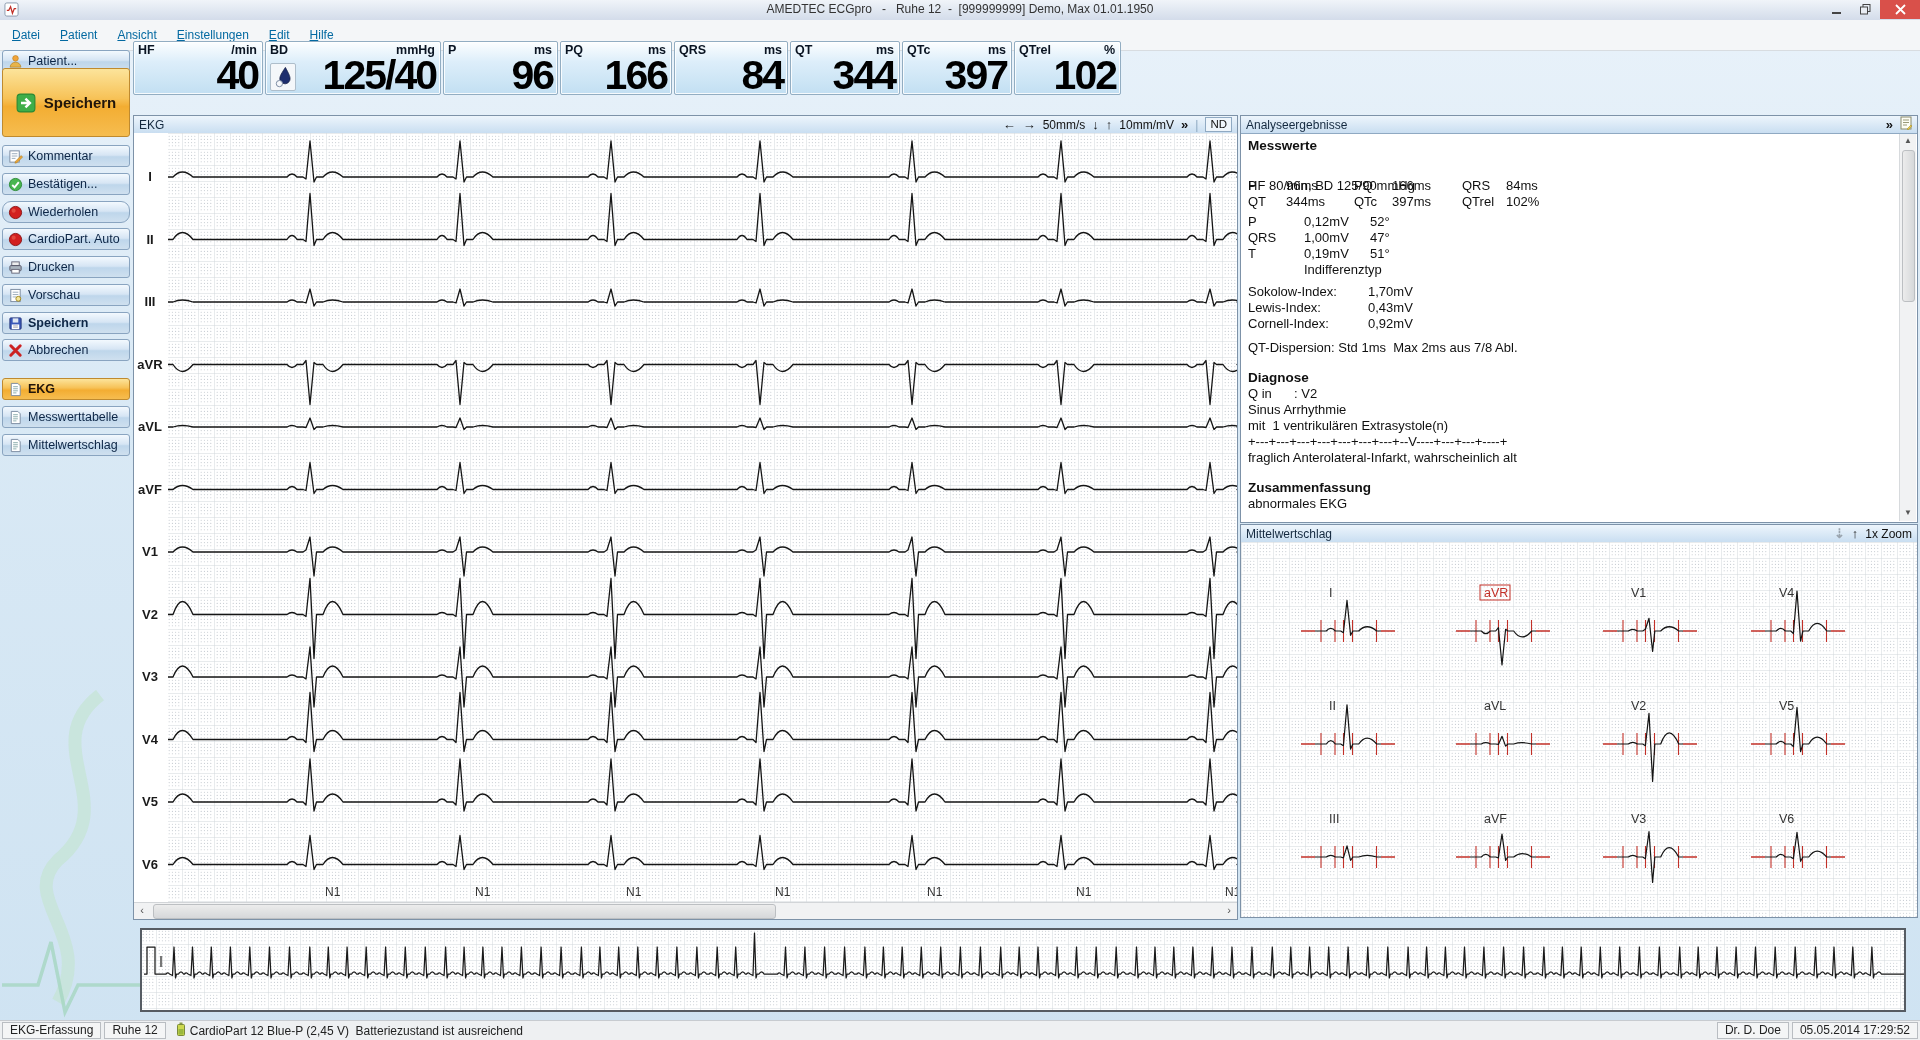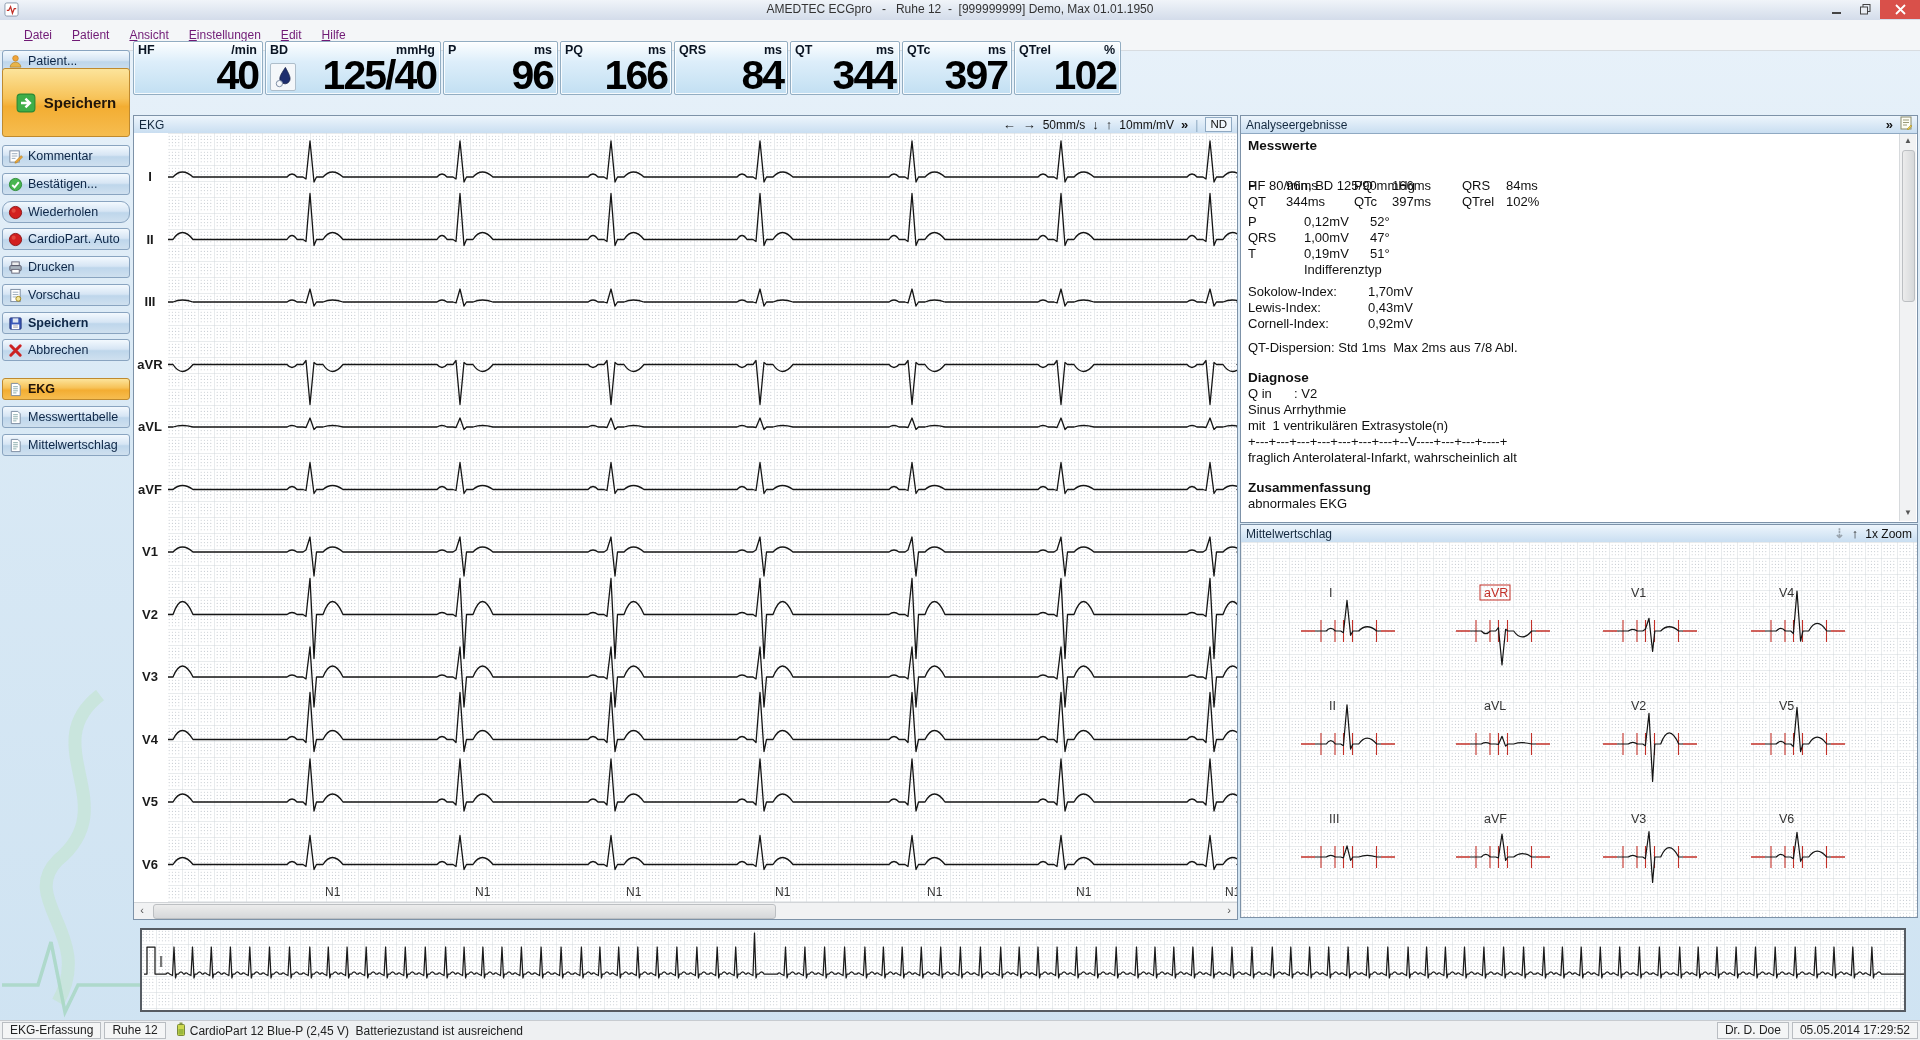--- a/index.html
+++ b/index.html
@@ -10,21 +10,21 @@
   .titlebar{position:absolute;left:0;top:0;width:100%;height:20px;
             background:linear-gradient(#f0f4f9,#d3dcea);border-bottom:1px solid #aab6c6;}
   .app-icon{position:absolute;left:4px;top:2px;width:15px;height:15px;}
   .title{position:absolute;left:0;right:0;top:2px;text-align:center;font-size:12px;color:#333;white-space:pre;}
   .wctl{position:absolute;right:0;top:0;height:20px;display:flex;z-index:5;}
   .wbtn{width:29px;height:19px;display:flex;align-items:center;justify-content:center;color:#444;cursor:default;}
   .wbtn.close{background:#d9504a;width:40px;}
   
   .menubar{position:absolute;left:0;top:20px;width:100%;height:31px;background:#f4f6f8;
            border-bottom:1px solid #d8dce0;display:flex;align-items:center;gap:20px;
-           padding-left:24px;font-size:12px;color:#701a75;box-sizing:border-box;}
+           padding-left:12px;font-size:12px;color:#0369a1;box-sizing:border-box;}
   .menu-item{display:inline-block;}
   .menu-item::first-letter{text-decoration:underline;}
   
   .sbtn{position:absolute;left:2px;width:128px;height:22px;box-sizing:border-box;
         background:linear-gradient(#f3f9fe,#d6e5f4 46%,#bed6eb 54%,#cfe0ef);
         border:1px solid #89a4c0;border-radius:3px;color:#0d2646;font-size:12.5px;
         display:flex;align-items:center;gap:5px;padding-left:5px;cursor:default;}
   .sbtn.orange{background:linear-gradient(#fce49b,#f7c257 44%,#f3ad32 56%,#f6bd50);border-color:#bf8a2f;color:#20150a;}
   .sbtn.big{height:69px;font-size:15px;justify-content:center;padding-left:0;gap:8px;}
   .sbtn.bold{font-weight:bold;}

